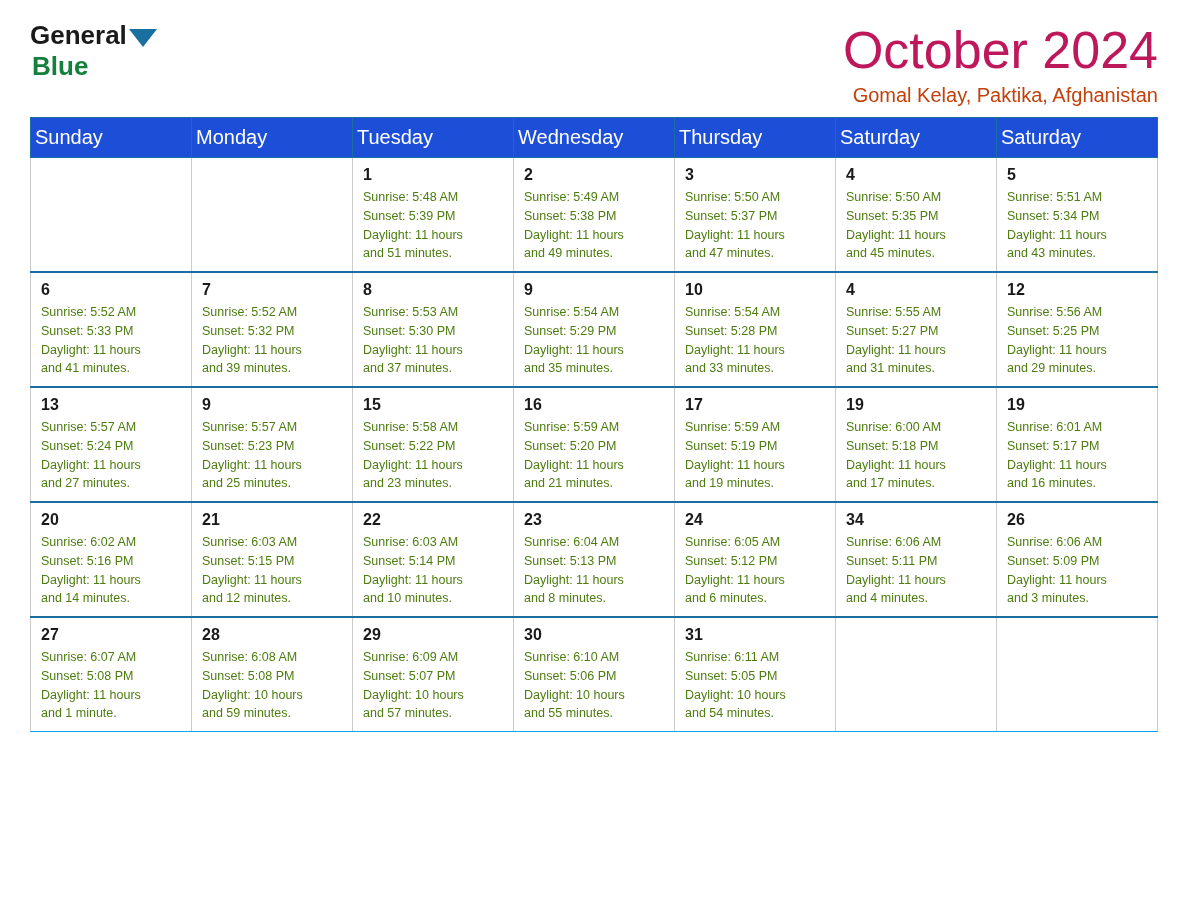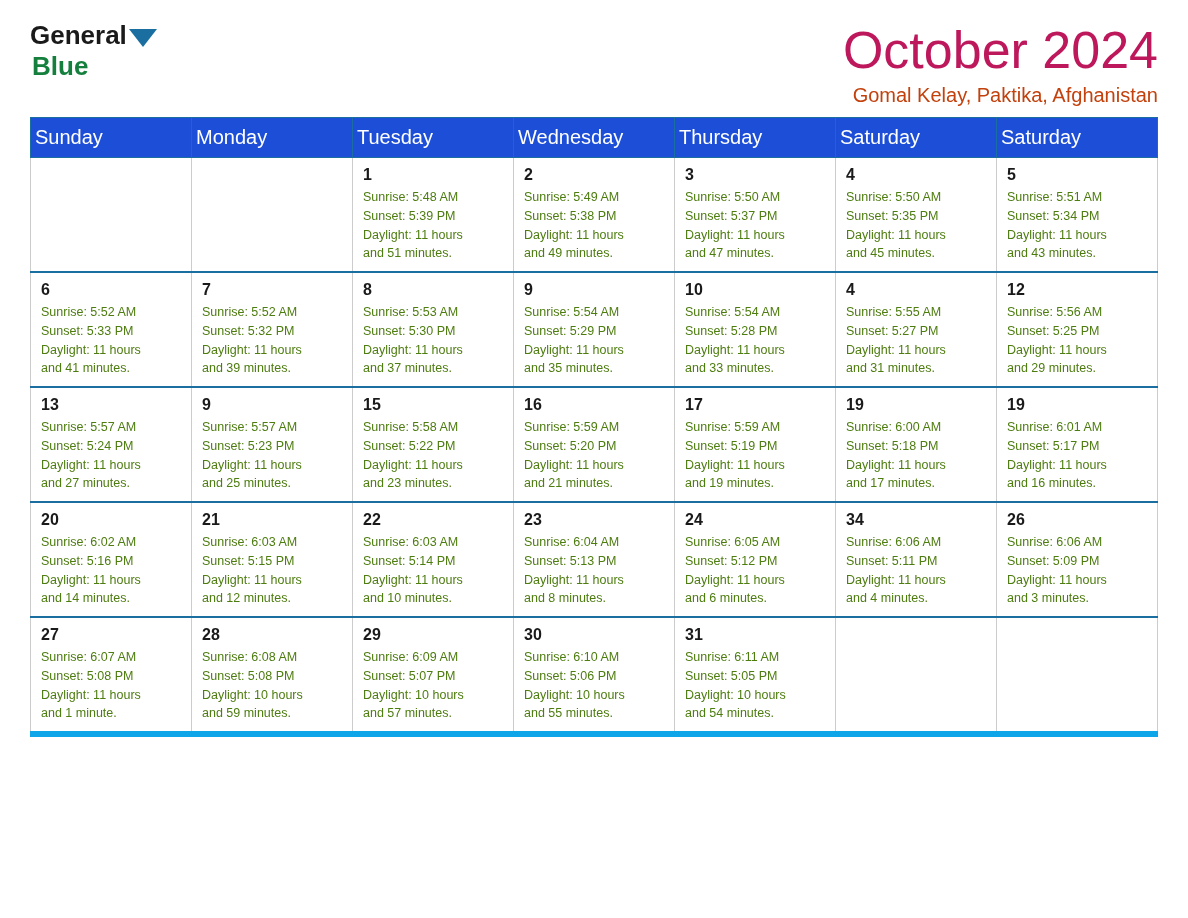--- a/index.html
+++ b/index.html
@@ -89,21 +89,21 @@
     }
     .day-info {
       font-size: 12.5px;
       color: #4d7c0f;
       line-height: 1.5;
     }
     tr td {
       border-bottom: 2px solid #1a6fa0;
     }
     tr:last-child td {
-      border-bottom: 6px solid #0ea5e9;
+      border-bottom: 1px solid #0ea5e9;
     }
     .empty-cell {
       background: #fff;
     }
   </style>
 </head>
 <body>
 
 <div class="header">
   <div class="logo">

